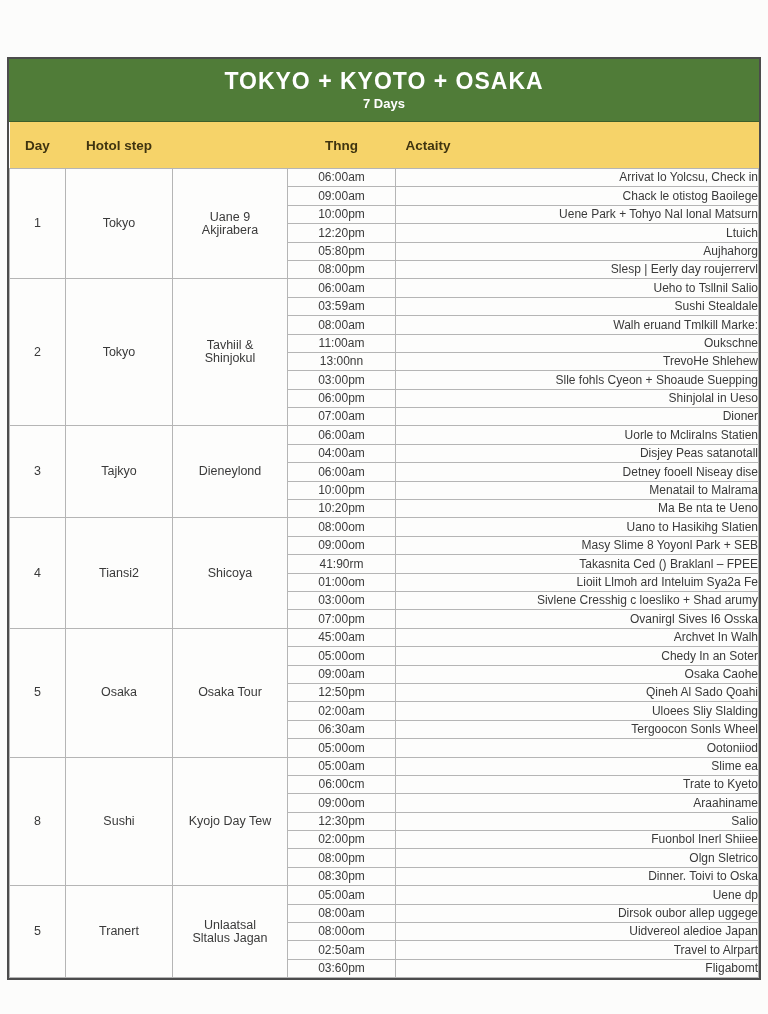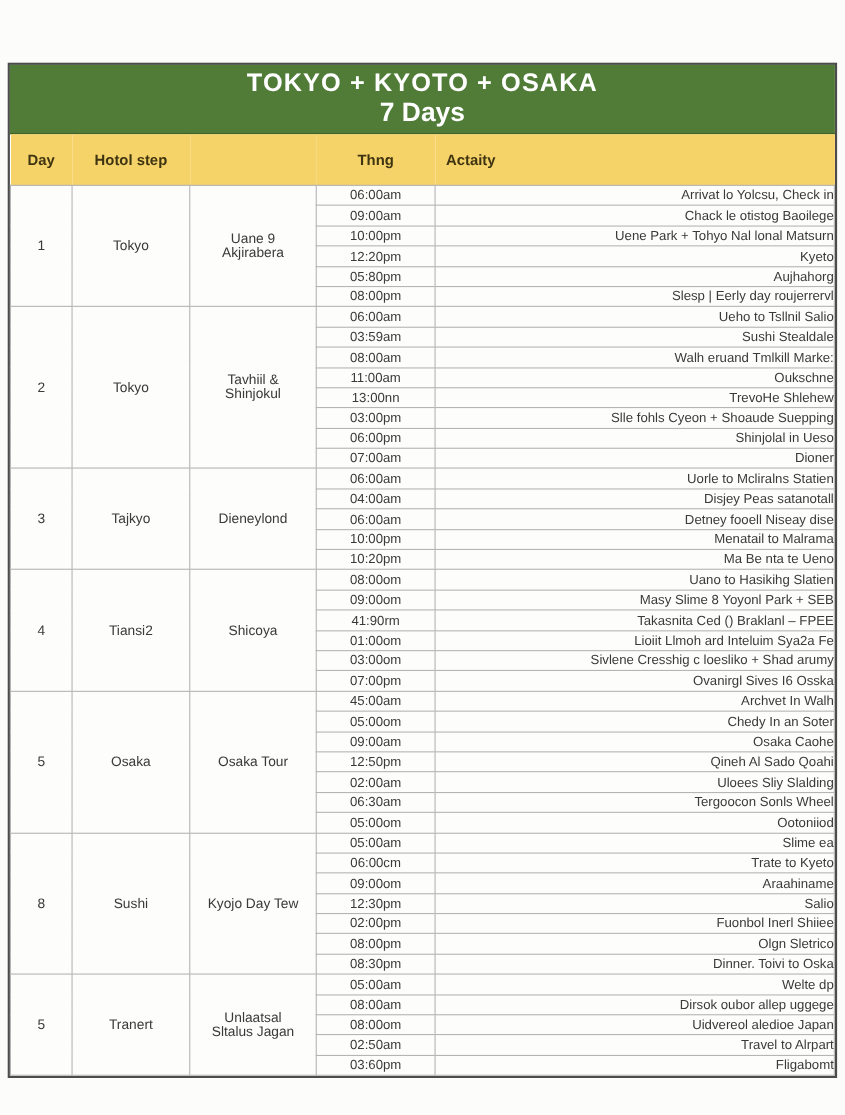--- a/index.html
+++ b/index.html
@@ -8,21 +8,21 @@
   .table-wrap{
     position:absolute;left:7px;top:57px;width:754px;
     border:2px solid #4c4c4c;box-sizing:border-box;background:#fff;
   }
   .banner{
     height:62px;background:#507c38;color:#ffffff;
     display:flex;flex-direction:column;align-items:center;justify-content:center;
     border-bottom:1px solid #3d5f2a;
   }
   .banner .t1{font-size:23px;font-weight:bold;letter-spacing:1px;line-height:1.2;}
-  .banner .t2{font-size:24px;font-weight:bold;line-height:1.2;}
+  .banner .t2{font-size:13px;font-weight:bold;line-height:1.2;}
   table{width:100%;table-layout:fixed;border-collapse:collapse;}
   col.c-day{width:56px;}
   col.c-city{width:107px;}
   col.c-area{width:115px;}
   col.c-time{width:108px;}
   thead th{
     background:#f6d369;color:#3f3410;font-size:13.5px;font-weight:bold;
     height:22px;padding:12px;border:none;text-align:center;
   }
   thead th.h-act{text-align:left;padding-left:10px;}
@@ -74,21 +74,21 @@
           <tr>
             <td class="time">09:00am</td>
             <td class="act">Chack le otistog Baoilege</td>
           </tr>
           <tr>
             <td class="time">10:00pm</td>
             <td class="act">Uene Park + Tohyo Nal lonal Matsurn</td>
           </tr>
           <tr>
             <td class="time">12:20pm</td>
-            <td class="act">Kyeto</td>
+            <td class="act">Ltuich</td>
           </tr>
           <tr>
             <td class="time">05:80pm</td>
             <td class="act">Aujhahorg</td>
           </tr>
           <tr>
             <td class="time">08:00pm</td>
             <td class="act">Slesp | Eerly day roujerrervl</td>
           </tr>
           <tr>
@@ -238,21 +238,21 @@
           <tr>
             <td class="time">08:30pm</td>
             <td class="act">Dinner. Toivi to Oska</td>
           </tr>
           <tr>
             <td rowspan="5" class="merge">5</td>
             <td rowspan="5" class="merge">Tranert</td>
             <td rowspan="5" class="merge">Unlaatsal
 Sltalus Jagan</td>
             <td class="time">05:00am</td>
-            <td class="act">Welte dp</td>
+            <td class="act">Uene dp</td>
           </tr>
           <tr>
             <td class="time">08:00am</td>
             <td class="act">Dirsok oubor allep uggege</td>
           </tr>
           <tr>
             <td class="time">08:00om</td>
             <td class="act">Uidvereol aledioe Japan</td>
           </tr>
           <tr>

